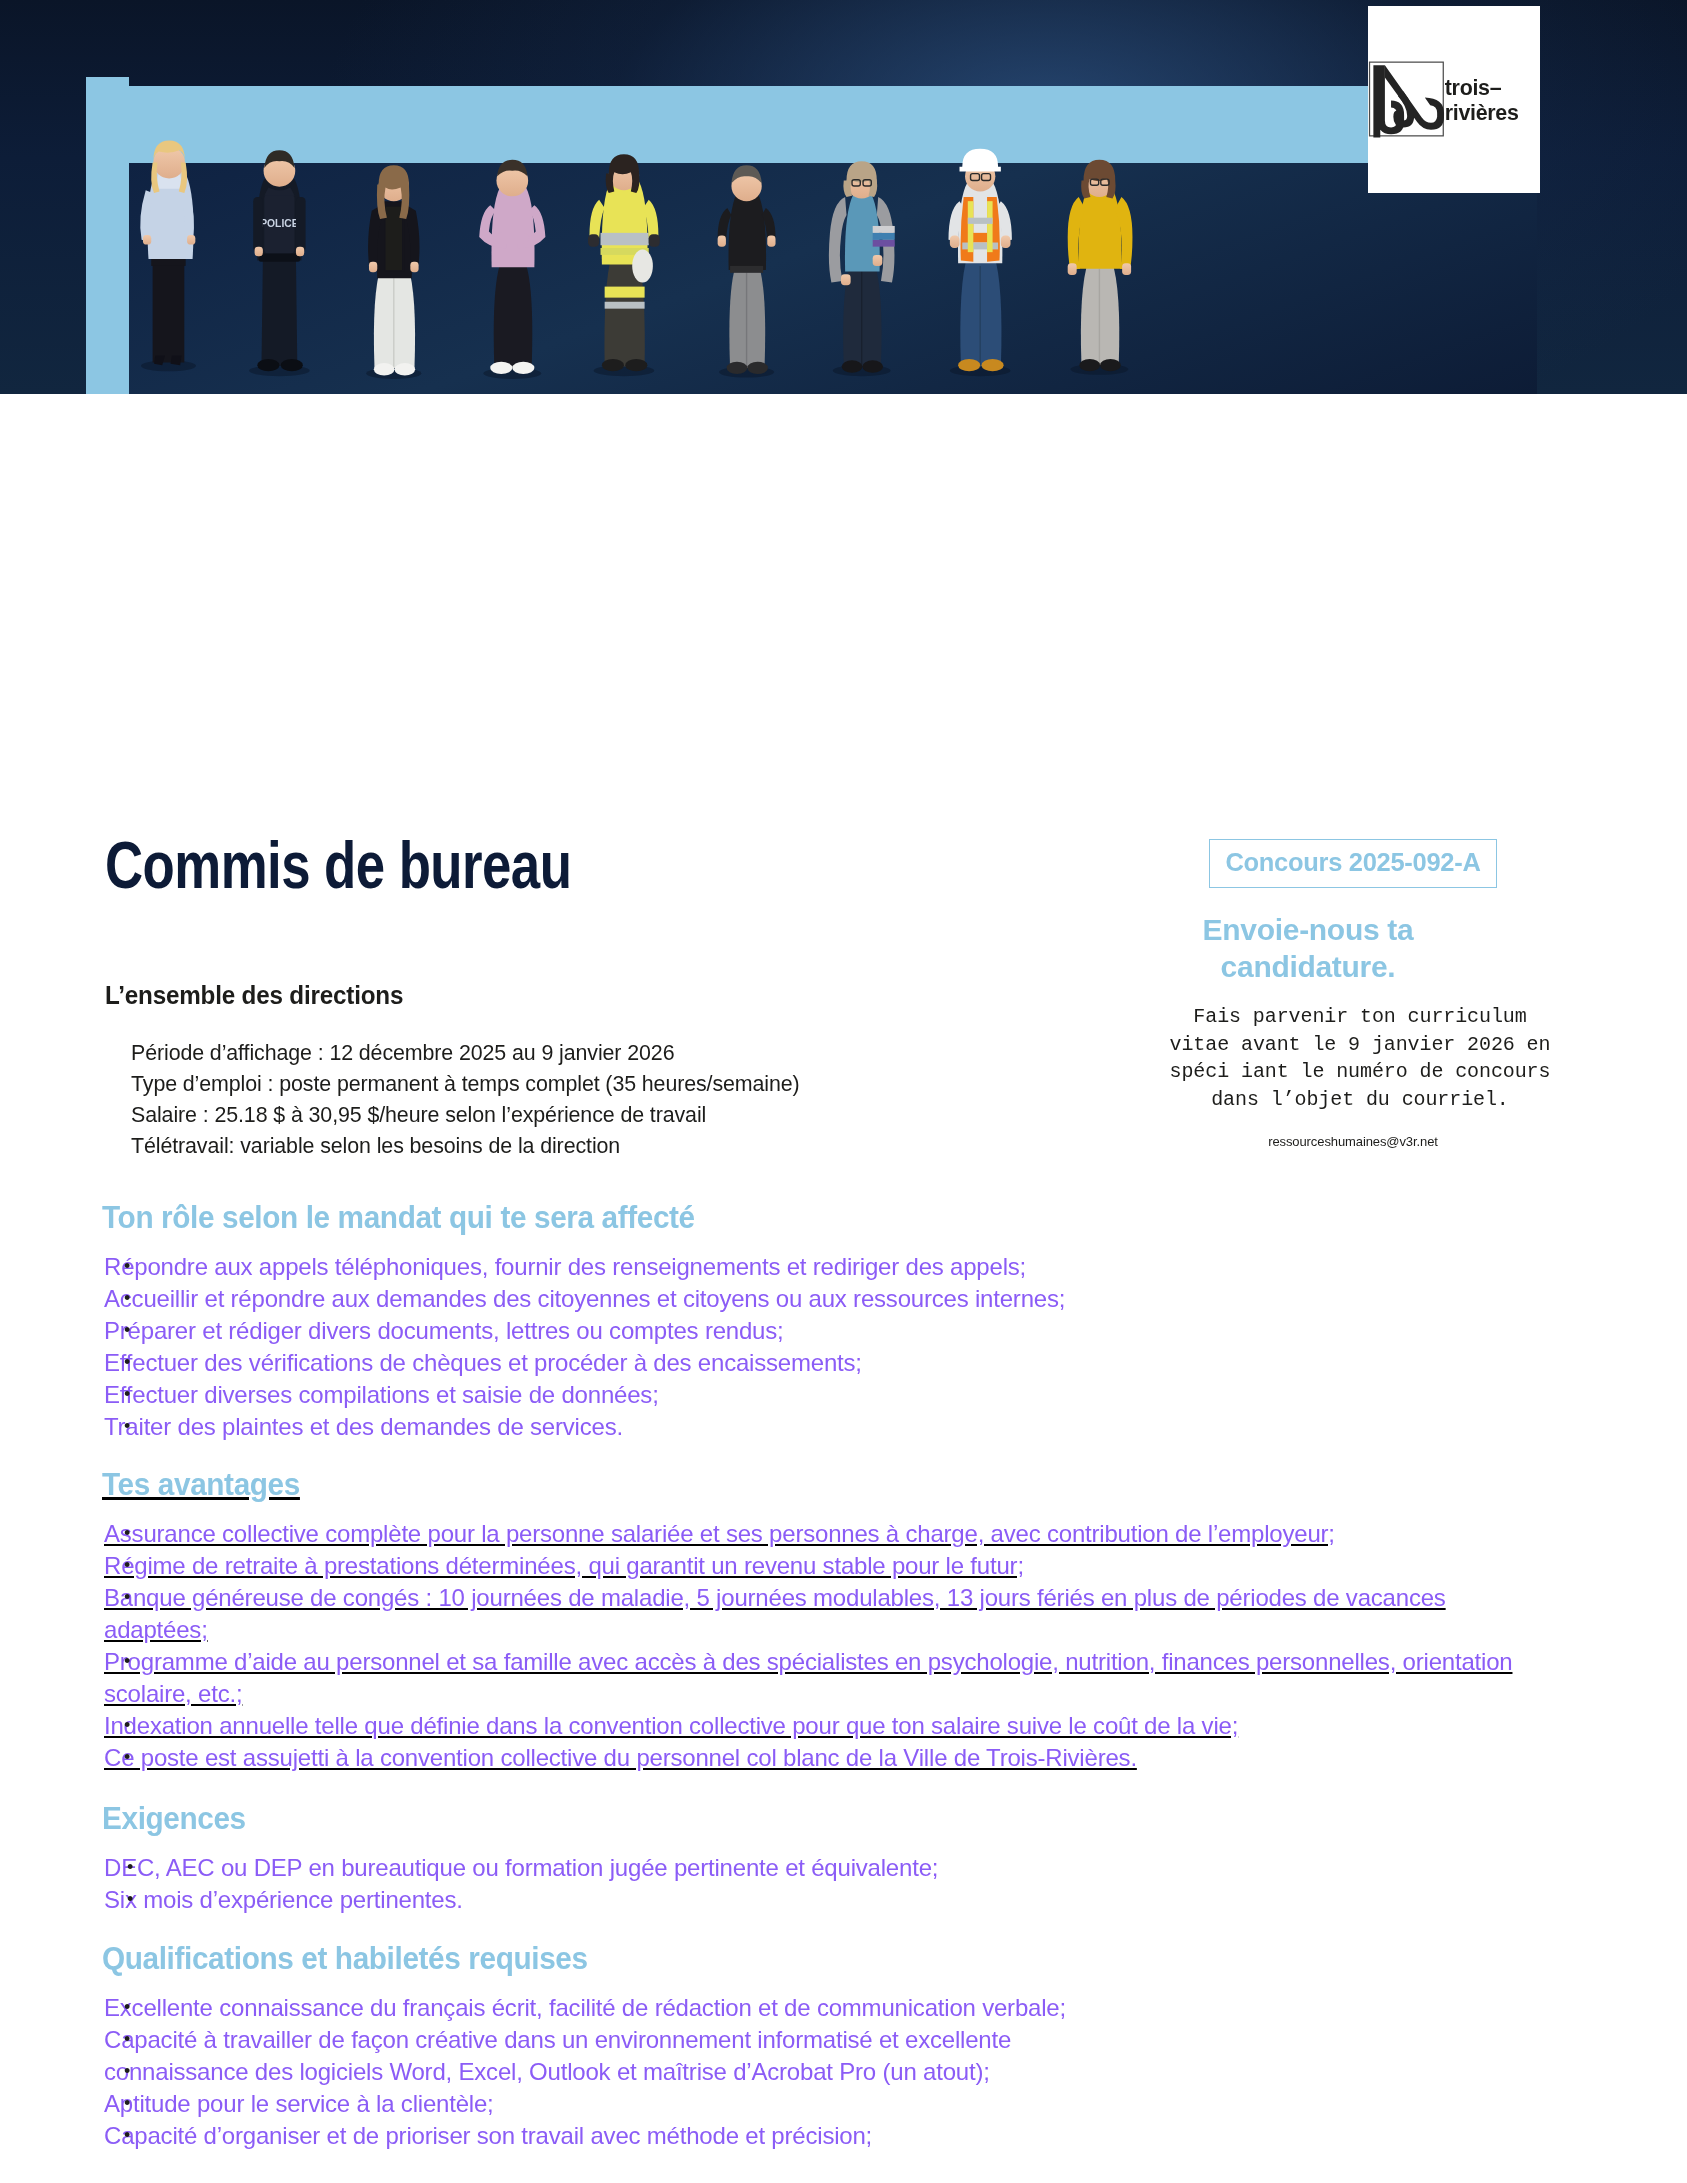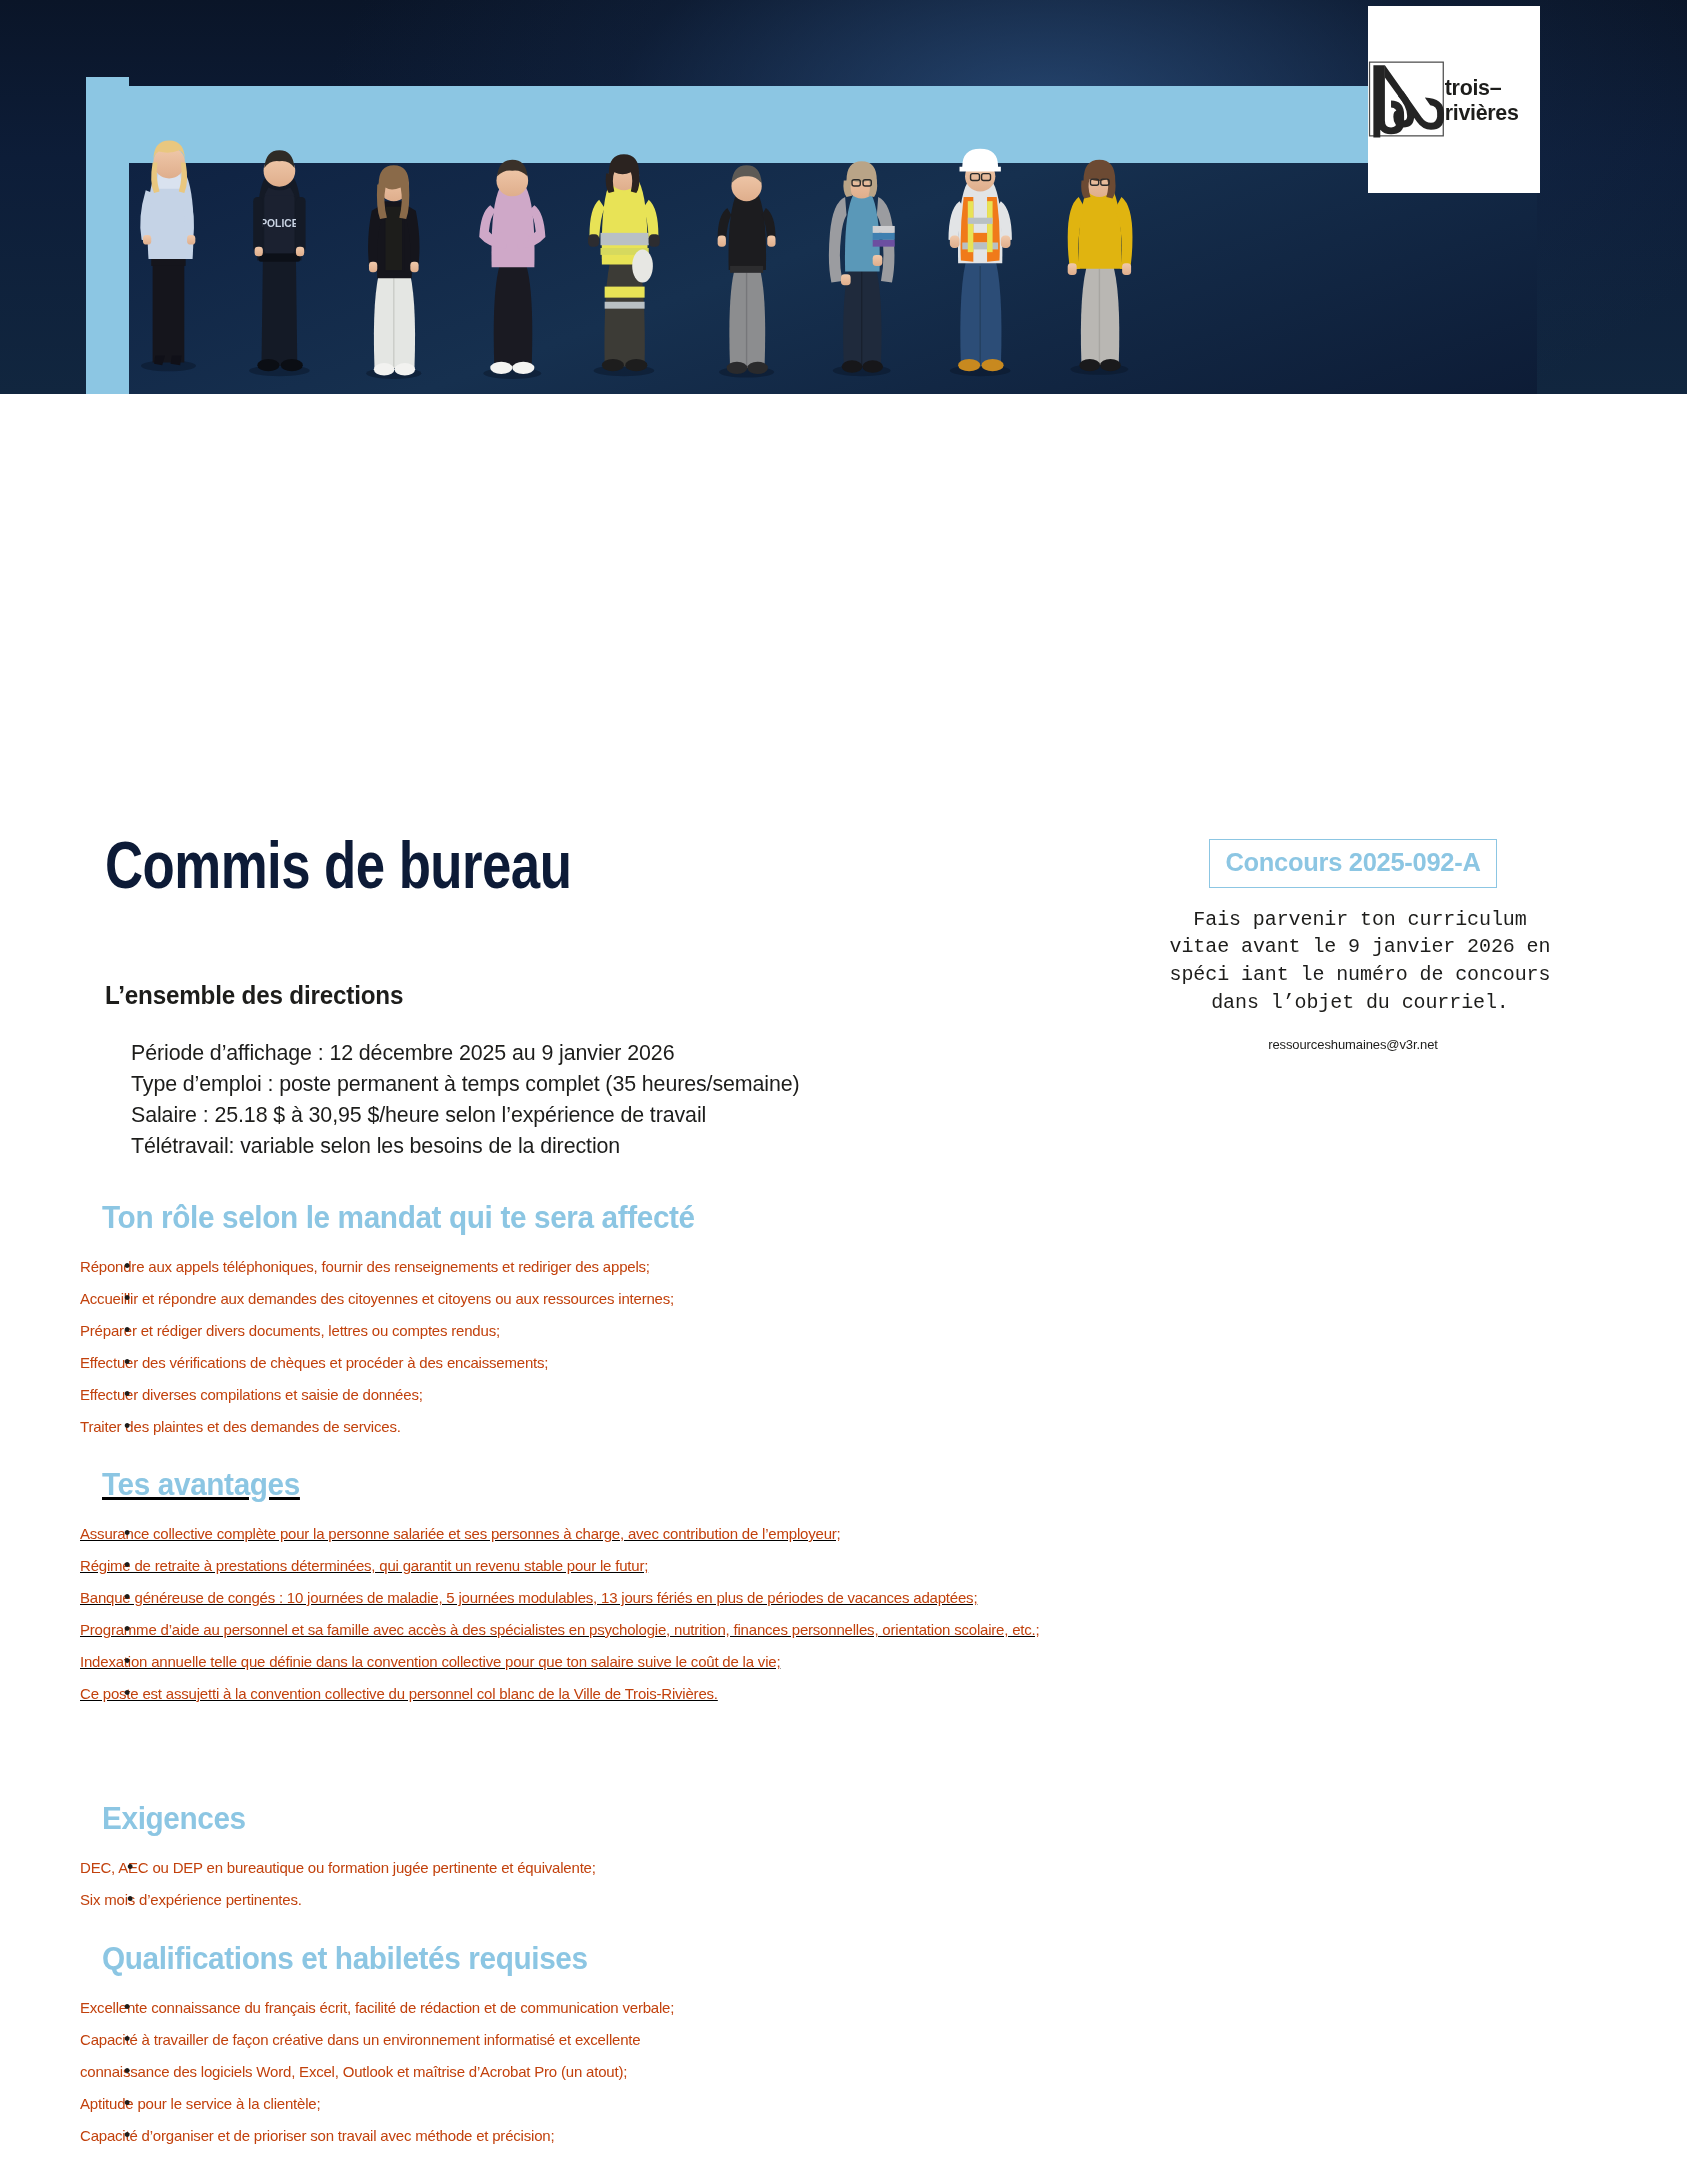--- a/index.html
+++ b/index.html
@@ -186,25 +186,25 @@
     transform: scaleX(0.96);
     transform-origin: left center;
   }
   .bullets {
     margin: 15px 0 0 0;
     padding: 0;
     list-style: none;
   }
   .bullets li {
     position: relative;
-    font-size: 15px;
+    font-size: 24px;
     line-height: 32px;
-    color: #c2410c;
+    color: #8b5cf6;
     letter-spacing: -0.2px;
-    padding-left: 80px;
+    padding-left: 104px;
     padding-right: 110px;
   }
   .bullets li::before {
     content: "\2022";
     position: absolute;
     left: 124px;
     top: -0.7px;
     font-size: 18px;
     color: #1d1d1b;
   }
@@ -422,20 +422,21 @@
     <div class="meta-line">Période d’affichage : 12 décembre 2025  au 9 janvier 2026</div>
     <div class="meta-line">Type d’emploi :  poste permanent à temps complet (35 heures/semaine)</div>
     <div class="meta-line">Salaire :  25.18 $ à 30,95 $/heure selon l’expérience de travail</div>
     <div class="meta-line">Télétravail: variable selon les besoins de la direction</div>
   </div>
 
   <div class="right-col">
     <div class="concours-box">
       <div class="concours-text">Concours 2025-092-A</div>
     </div>
+    <div class="envoie">Envoie-nous ta candidature.</div>
     <div class="fais">Fais parvenir ton curriculum vitae avant le 9 janvier 2026 en spéci iant le numéro de concours dans l’objet du courriel.</div>
     <div class="email">ressourceshumaines@v3r.net</div>
   </div>
 
   <div class="sections">
 
     <div class="section s-role">
       <div class="sec-head">Ton rôle selon le mandat qui te sera affecté</div>
       <ul class="bullets">
         <li>Répondre aux appels téléphoniques, fournir des renseignements et rediriger des appels;</li>

